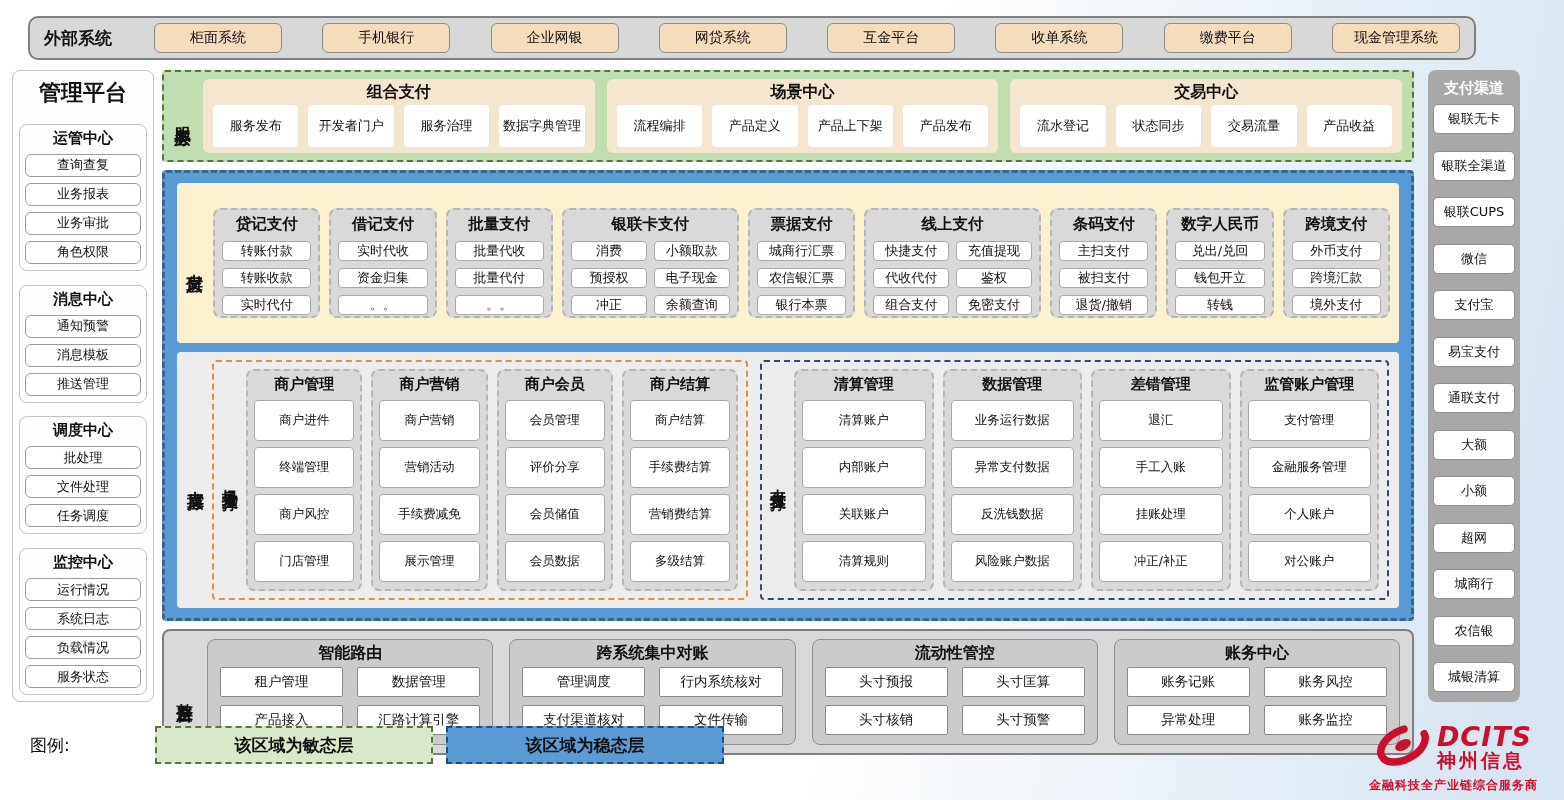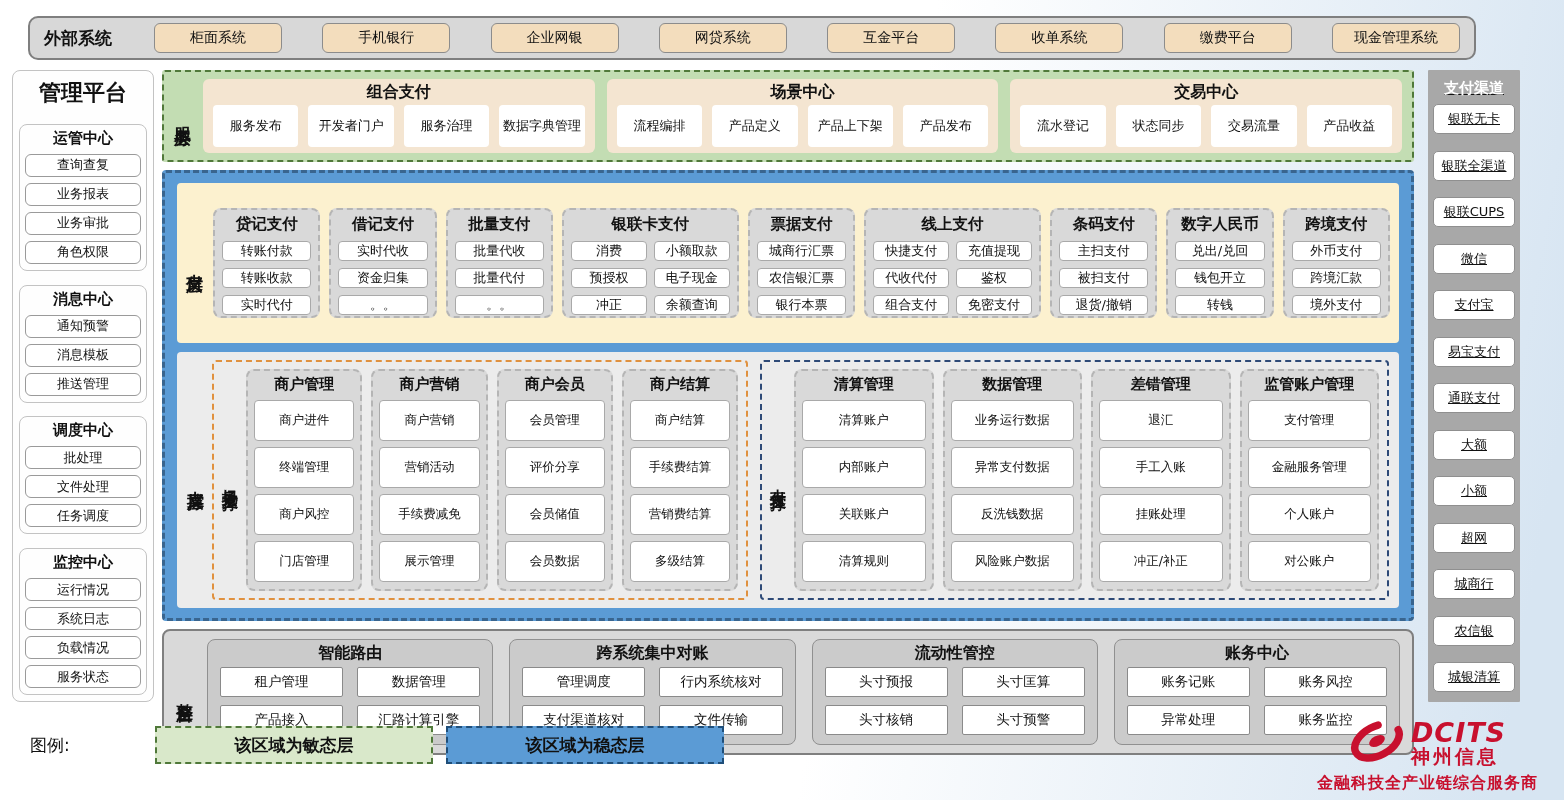--- a/index.html
+++ b/index.html
@@ -79,42 +79,42 @@
   .int-groups { flex:1; display:flex; gap:16px; }
   .int-group { flex:1; background:#cbcbcb; border:1.5px solid #909090; border-radius:8px;
                padding:3px 12px 9px; display:flex; flex-direction:column; }
   .int-title { text-align:center; font-weight:bold; font-size:16px; }
   .int-items { flex:1; display:grid; grid-template-columns:1fr 1fr; grid-auto-rows:1fr;
                gap:8px 14px; margin-top:3px; }
   .int-items .wbtn { border:1px solid #8a8a8a; border-radius:2px; font-size:13.5px; }
 
   
   .channels { position:absolute; left:1428px; top:70px; width:92px; height:632px;
-              background:#a8a8a8; border-radius:1px; padding:7px 5px 10px;
-              display:flex; flex-direction:column;text-decoration:underline; }
+              background:#a8a8a8; border-radius:8px; padding:7px 5px 10px;
+              display:flex; flex-direction:column; }
   .ch-title { color:#fff; font-weight:bold; font-size:15px; text-align:center; padding:2px 0 6px; }
   .ch-list { flex:1; display:flex; flex-direction:column; justify-content:space-between; }
   .ch-btn { background:#fff; border:1px solid #8f8f8f; border-radius:5px; height:30px;
             display:flex; align-items:center; justify-content:center; font-size:13px; cursor:pointer; }
 
   
   .legend-row { position:absolute; left:30px; top:726px; display:flex; align-items:center; }
   .legend-label { font-size:17px; width:125px; }
   .legend-box { width:278px; height:38px; display:flex; align-items:center; justify-content:center;
                 font-weight:bold; font-size:17px; }
   .legend-agile  { background:#d9e8ca; border:2px dashed #50793a; margin-right:13px; }
   .legend-stable { background:#5b9bd5; border:2.5px dashed #1f4e79; }
 
   
   .logo { position:absolute; right:26px; bottom:6px; display:flex; flex-direction:column; align-items:center; }
   .logo-top { display:flex; align-items:center; gap:6px; }
   .logo-name-col { display:flex; flex-direction:column; line-height:1.05; }
   .logo-brand { color:#c8102e; font-weight:bold; font-style:italic; font-size:27px; letter-spacing:1px; }
   .logo-name  { color:#c8102e; font-weight:bold; font-size:19px; letter-spacing:3px; }
-  .logo-tagline { color:#c8102e; font-weight:bold; font-size:16px; margin-top:2px; letter-spacing:1px; }
+  .logo-tagline { color:#c8102e; font-weight:bold; font-size:12px; margin-top:2px; letter-spacing:1px; }
 </style>
 </head>
 <body>
 
 <div id="root">
 
   <div class="ext-bar">
     <div class="ext-label">外部系统</div>
     <div class="ext-btns">
       <div class="ext-btn">柜面系统</div>

